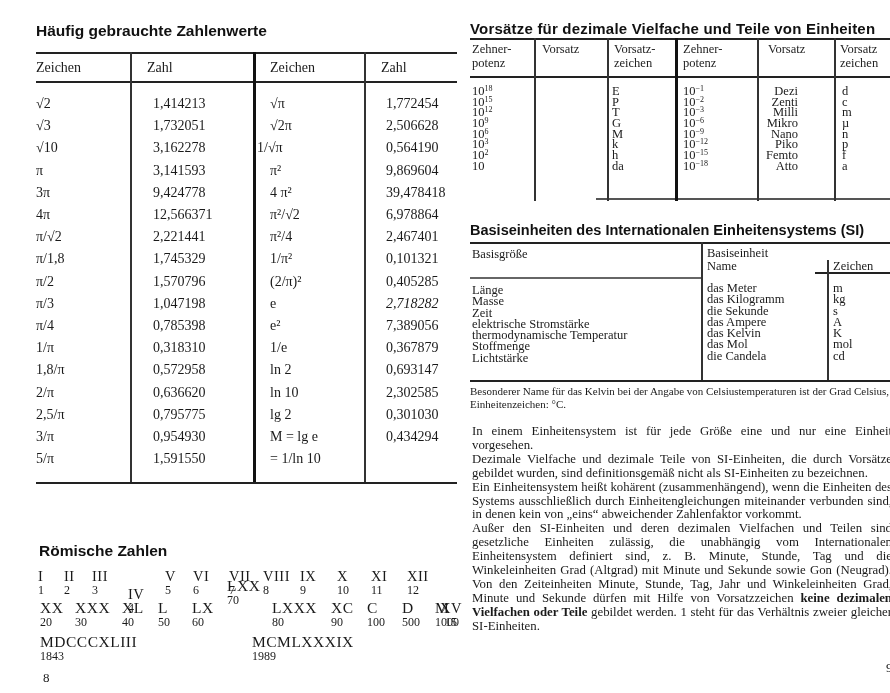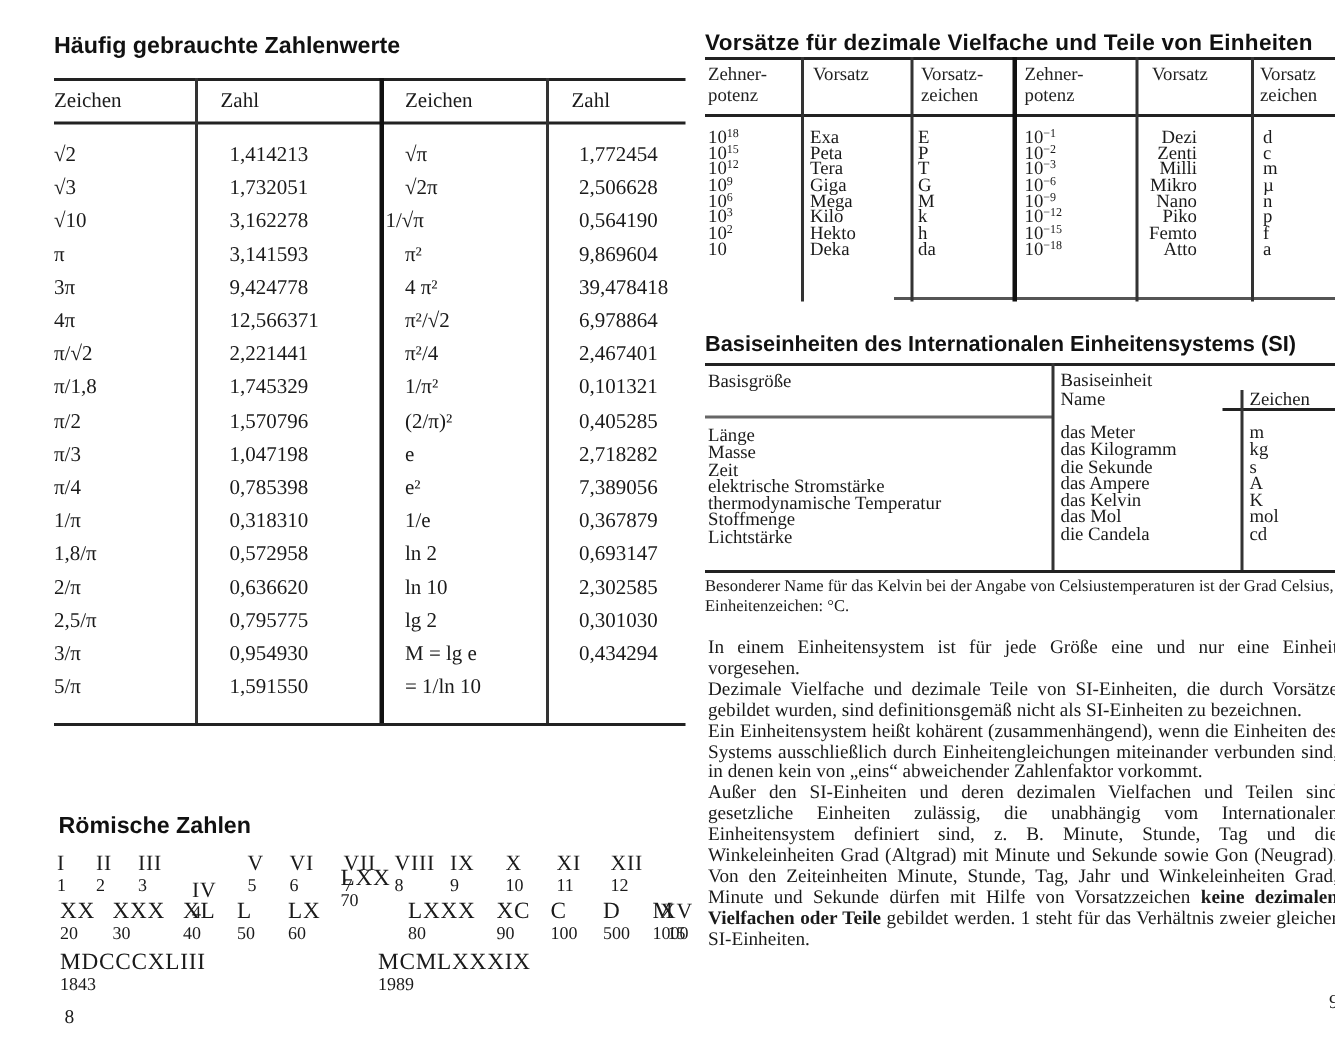--- a/index.html
+++ b/index.html
@@ -101,21 +101,21 @@
       <div class="nt-cell" style="left: 117px; top: 199.4px;">1,745329</div>
       <div class="nt-cell" style="left: 234px; top: 199.4px;">1/π²</div>
       <div class="nt-cell" style="left: 350px; top: 199.4px;">0,101321</div>
       <div class="nt-cell" style="left: 0px; top: 221.6px;">π/2</div>
       <div class="nt-cell" style="left: 117px; top: 221.6px;">1,570796</div>
       <div class="nt-cell" style="left: 234px; top: 221.6px;">(2/π)²</div>
       <div class="nt-cell" style="left: 350px; top: 221.6px;">0,405285</div>
       <div class="nt-cell" style="left: 0px; top: 243.8px;">π/3</div>
       <div class="nt-cell" style="left: 117px; top: 243.8px;">1,047198</div>
       <div class="nt-cell" style="left: 234px; top: 243.8px;">e</div>
-      <div class="nt-cell" style="left: 350px; top: 243.8px;">2,718282</div>
+      <div class="nt-cell" style="left: 350px; top: 243.8px; font-style: italic;">2,718282</div>
       <div class="nt-cell" style="left: 0px; top: 266px;">π/4</div>
       <div class="nt-cell" style="left: 117px; top: 266px;">0,785398</div>
       <div class="nt-cell" style="left: 234px; top: 266px;">e²</div>
       <div class="nt-cell" style="left: 350px; top: 266px;">7,389056</div>
       <div class="nt-cell" style="left: 0px; top: 288.2px;">1/π</div>
       <div class="nt-cell" style="left: 117px; top: 288.2px;">0,318310</div>
       <div class="nt-cell" style="left: 234px; top: 288.2px;">1/e</div>
       <div class="nt-cell" style="left: 350px; top: 288.2px;">0,367879</div>
       <div class="nt-cell" style="left: 0px; top: 310.4px;">1,8/π</div>
       <div class="nt-cell" style="left: 117px; top: 310.4px;">0,572958</div>
@@ -276,30 +276,20 @@
   <div class="pt-col" id="pt-exp1" style="left:2px;top:48px;">
       <span><span style="display: inline;">10</span><sup>18</sup></span>
       <span><span style="display: inline;">10</span><sup>15</sup></span>
       <span><span style="display: inline;">10</span><sup>12</sup></span>
       <span><span style="display: inline;">10</span><sup>9</sup></span>
       <span><span style="display: inline;">10</span><sup>6</sup></span>
       <span><span style="display: inline;">10</span><sup>3</sup></span>
       <span><span style="display: inline;">10</span><sup>2</sup></span>
       <span><span style="display: inline;">10</span><sup></sup></span>
     </div>
-  <div class="pt-col" id="pt-name1" style="left:70px;top:48px;">
-      <span>Exa</span>
-      <span>Peta</span>
-      <span>Tera</span>
-      <span>Giga</span>
-      <span>Mega</span>
-      <span>Kilo</span>
-      <span>Hekto</span>
-      <span>Deka</span>
-    </div>
   <div class="pt-col" id="pt-sym1" style="left:142px;top:48px;">
       <span>E</span>
       <span>P</span>
       <span>T</span>
       <span>G</span>
       <span>M</span>
       <span>k</span>
       <span>h</span>
       <span>da</span>
     </div>

